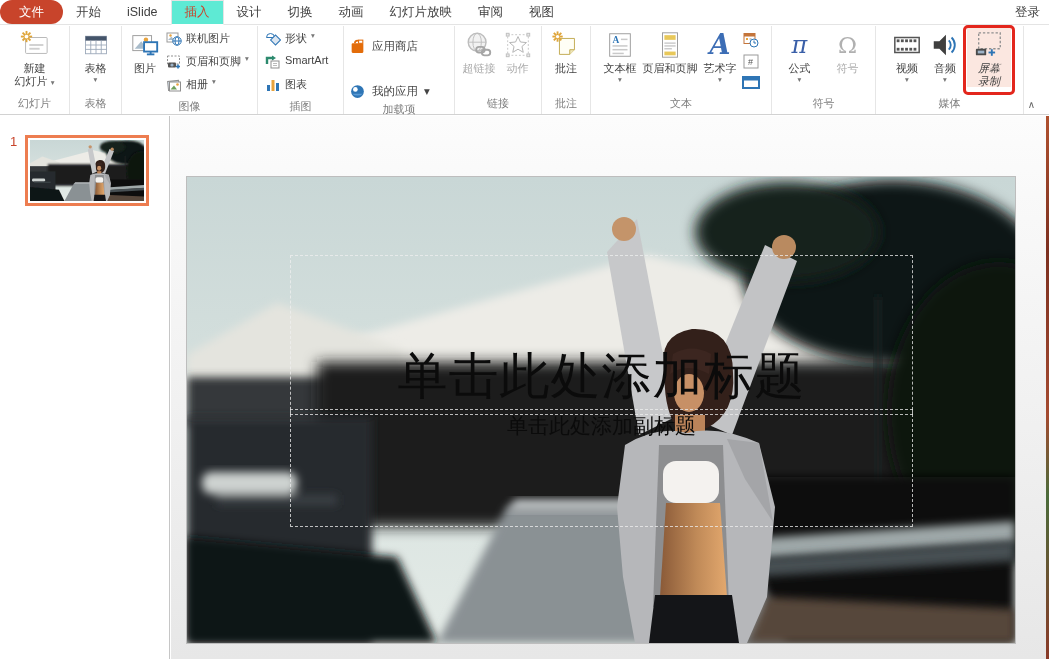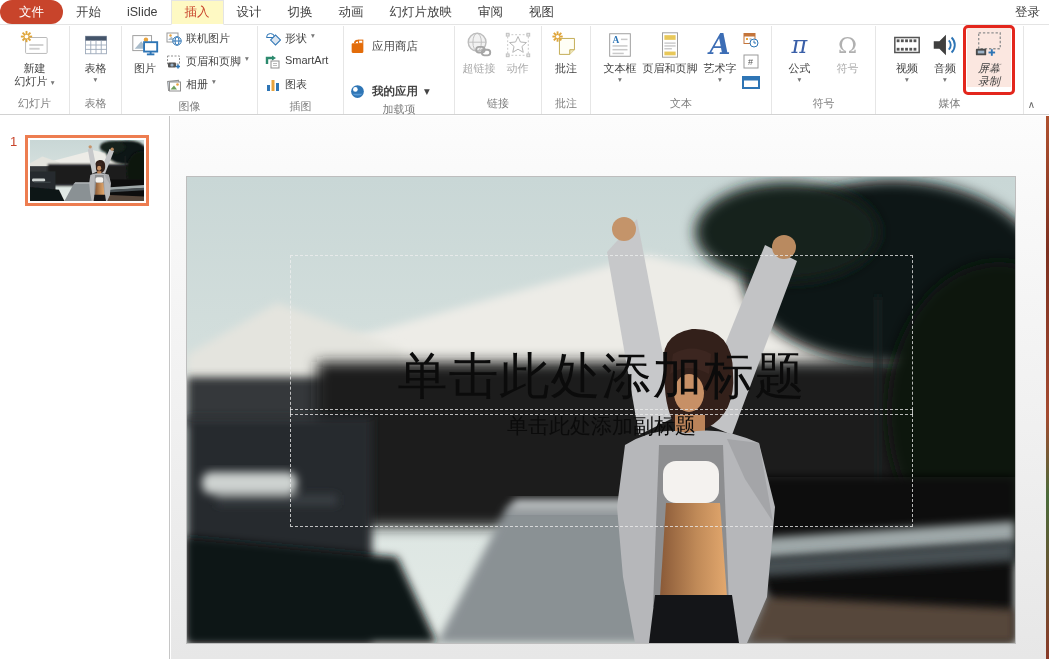--- a/index.html
+++ b/index.html
@@ -5,21 +5,21 @@
   * { margin:0; padding:0; box-sizing:border-box; }
   html,body { width:1049px; height:659px; overflow:hidden; background:#fff;
     font-family:"Liberation Sans","DejaVu Sans",sans-serif; }
   .app { position:relative; width:1049px; height:659px; background:#fff; }
 
   
   .tabbar { position:absolute; top:0; left:0; right:0; height:25px; background:#fff;
     border-bottom:1px solid #e4e4e4; display:flex; align-items:stretch; font-size:12.5px; }
   .tab { padding:0 13px; display:flex; align-items:center; color:#3f3f3f; cursor:pointer; white-space:nowrap; }
   .tab.file { background:#c8442b; color:#fff; padding:0 19px;border-radius:12px; }
-  .tab.active { color:#c8442b; border:1px solid #e4e4e4; border-bottom:1px solid #fff; margin-bottom:-1px; background:#fef9c3; }
+  .tab.active { color:#c8442b; border:1px solid #e4e4e4; border-bottom:1px solid #fff; margin-bottom:-1px; background:#5eead4; }
   .login { margin-left:auto; padding:0 9px; display:flex; align-items:center; color:#3f3f3f; cursor:pointer; }
 
   
   .ribbon { position:absolute; top:26px; left:0; right:0; height:89px; background:#fff;
     border-bottom:1px solid #d2d2d2; display:flex; }
   .rgroup { position:relative; border-right:1px solid #e6e6e6; display:flex; flex-direction:column; flex:none; }
   .rg-content { flex:1; display:flex; align-items:flex-start; justify-content:center; padding-top:1px; }
   .rg-label { height:17px; text-align:center; font-size:11px; color:#7e7e7e; line-height:13px; }
 
   .bigbtn { display:flex; flex-direction:column; align-items:center; padding:3px 3px 0;
@@ -27,21 +27,21 @@
   .bigbtn .ic { width:32px; height:30px; display:flex; align-items:center; justify-content:center; margin-bottom:2px; }
   .dd { font-size:7.5px; color:#777; line-height:9px; display:block; }
   .gray, .gray .bl { color:#ababab; }
 
   .smallcol { display:flex; flex-direction:column; justify-content:flex-start; padding-top:4px; }
   .smallbtn { display:flex; align-items:flex-start; gap:4px; font-size:11px; color:#444; height:23px; padding:0 2px; cursor:pointer; white-space:nowrap; }
   .smallbtn .ddi { font-size:7.5px; color:#777; }
 
   .addincol { display:flex; flex-direction:column; padding-top:7px; }
   .addinbtn { display:flex; align-items:center; gap:6px; font-size:11.5px; color:#444; height:24px; padding:0 5px; cursor:pointer; white-space:nowrap; }
-  .addinbtn:last-child { margin-top:21px;font-weight:bold; }
+  .addinbtn:last-child { margin-top:21px; }
 
   .minicol { display:flex; flex-direction:column; gap:5px; padding:5px 2px 0 2px; }
   .minibtn { width:18px; height:16px; display:flex; align-items:center; justify-content:center; cursor:pointer; }
 
   .glyph-eq { font-family:"DejaVu Serif","Liberation Serif",serif; font-style:italic; font-size:24px; color:#3a5fa8; line-height:26px; }
   .glyph-om { font-family:"DejaVu Serif","Liberation Serif",serif; font-size:23px; color:#b0b0b0; line-height:26px; }
   .glyph-wa { font-family:"DejaVu Serif","Liberation Serif",serif; font-style:italic; font-weight:bold; font-size:27px; color:#3c6db5; line-height:28px; }
 
   .recwrap { position:relative; margin-left:3px; }
   .bigbtn.rec { background:#fbe7e0; padding:3px 6px 0;font-style:italic; }

